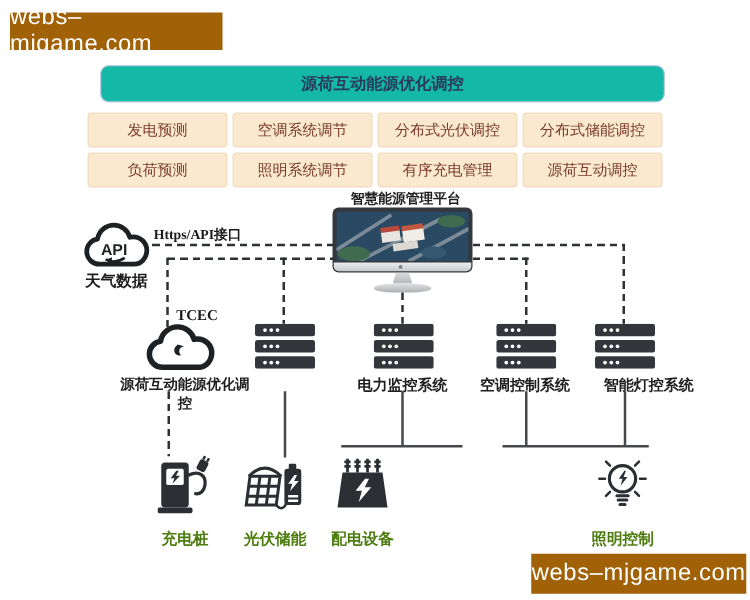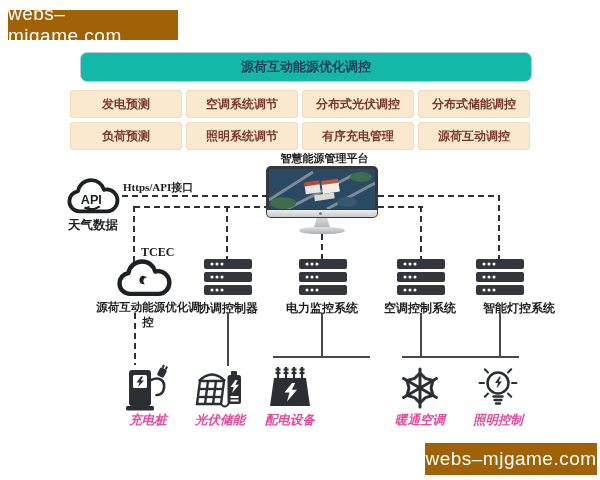--- a/index.html
+++ b/index.html
@@ -10,21 +10,21 @@
       font-size:19px;letter-spacing:.5px;}
   #wm-top{left:8px;top:10px;width:170px;height:30px;}
   #wm-bottom{left:425px;top:443px;width:172px;height:32px;}
 
   .banner-blue{position:absolute;left:80px;top:52px;width:450px;height:28px;background:#14b8a6;
       border:1px solid #bac9e8;border-radius:7px;display:flex;align-items:center;justify-content:center;
       font-size:13px;font-weight:700;color:#2a3b5e;}
 
   .module{position:absolute;width:110px;height:26px;background:#fbe9cf;border:1px solid #f1dcbd;
       border-radius:3px;display:flex;align-items:center;justify-content:center;
-      font-size:12px;font-weight:700;color:#78392c;}
+      font-size:12px;font-weight:400;color:#78392c;}
 
   .lbl{position:absolute;color:#1e1e1e;font-weight:700;text-align:center;}
 
   .dash-h{position:absolute;height:2.4px;background:repeating-linear-gradient(90deg,#2e3134 0 6px,transparent 6px 10px);}
   .dash-v{position:absolute;width:2.4px;background:repeating-linear-gradient(180deg,#2e3134 0 6px,transparent 6px 10px);}
   .solid-v{position:absolute;width:2px;background:#46484c;}
   .solid-h{position:absolute;height:2px;background:#46484c;}
 
   .serif-lbl{font-family:"Liberation Serif","DejaVu Serif",serif;font-weight:700;color:#1b1b1b;}
 
@@ -35,21 +35,21 @@
   #monitor-chin{position:absolute;left:1px;bottom:1px;width:110px;height:7px;background:linear-gradient(#ecedee,#c7c9cc);
       border-radius:0 0 4px 4px;}
   #monitor-dot{position:absolute;left:53px;bottom:3px;width:3px;height:3px;border-radius:50%;background:#7a7d80;}
   #monitor-neck{position:absolute;left:314px;top:218px;width:16px;height:9px;background:linear-gradient(#d8dadc,#b6b8bb);
       clip-path:polygon(18% 0,82% 0,100% 100%,0 100%);}
   #monitor-base{position:absolute;left:299px;top:227px;width:46px;height:7px;background:linear-gradient(#dfe0e2,#aeb0b3);
       border-radius:50%/70%;}
 
   .svg-abs{position:absolute;}
   .device{position:absolute;width:76px;top:364px;display:flex;flex-direction:column;align-items:center;}
-  .device .dev-label{margin-top:0;font-size:12.5px;font-weight:700;color:#ec4899;font-style:italic;}
+  .device .dev-label{margin-top:11px;font-size:12.5px;font-weight:700;color:#4d7c0f;}
   .sys-label{position:absolute;top:300px;width:90px;font-size:12px;}
 </style>
 </head>
 <body>
 
 <div id="stage">
 
   <div class="wm" id="wm-top">webs–mjgame.com</div>
   <div class="wm" id="wm-bottom">webs–mjgame.com</div>
 
@@ -185,21 +185,20 @@
         <circle cx="18" cy="5" r="1.5"></circle>
     <circle cx="8" cy="18" r="1.5"></circle>
         <circle cx="13" cy="18" r="1.5"></circle>
         <circle cx="18" cy="18" r="1.5"></circle>
     <circle cx="8" cy="31" r="1.5"></circle>
         <circle cx="13" cy="31" r="1.5"></circle>
         <circle cx="18" cy="31" r="1.5"></circle>
       </g>
   </svg>
 
-  <div class="lbl sys-label" style="left:183px;">协调控制器</div>
   <div class="lbl sys-label" style="left:375px;">空调控制系统</div>
   <div class="lbl sys-label" style="left:277px;">电力监控系统</div>
   <div class="lbl sys-label" style="left:474px;">智能灯控系统</div>
 
   <div class="dash-v" style="left:134px;top:313px;height:52px;"></div>
   <div class="solid-v" style="left:227px;top:313px;height:53px;"></div>
   <div class="solid-v" style="left:321px;top:313px;height:44px;"></div>
   <div class="solid-h" style="left:273px;top:356px;width:97px;"></div>
   <div class="solid-v" style="left:420px;top:313px;height:44px;"></div>
   <div class="solid-v" style="left:499px;top:313px;height:44px;"></div>
@@ -257,36 +256,20 @@
         <line x1="32.5" y1="5.5" x2="37.5" y2="5.5"></line>
           <line x1="32.5" y1="9" x2="37.5" y2="9"></line>
       </g>
       <path d="M7 14 H39 L43 42 H3 Z" fill="#2b2e33"></path>
       <path d="M25 19 L17.5 28.5 H22.5 L20 37.5 L30 25.8 H24.8 L28.2 19 Z" fill="#fff"></path>
     </svg>
     <div class="dev-label">配电设备</div>
   </div>
 
 
-  <div class="device" style="left:382px;">
-    <svg width="46" height="48" viewBox="0 0 46 48">
-      <g transform="translate(23 24)" stroke="#2b2e33" stroke-width="3" stroke-linecap="round" fill="none">
-        <line x1="0" y1="-19" x2="0" y2="19"></line>
-        <line x1="-16.5" y1="-9.5" x2="16.5" y2="9.5"></line>
-        <line x1="-16.5" y1="9.5" x2="16.5" y2="-9.5"></line>
-        <path d="M-5 -10 L0 -15 L5 -10"></path>
-          <path d="M-5 10 L0 15 L5 10" transform="rotate(0)"></path>
-        <path d="M-5 -10 L0 -15 L5 -10" transform="rotate(60)"></path>
-          <path d="M-5 -10 L0 -15 L5 -10" transform="rotate(120)"></path>
-        <path d="M-5 -10 L0 -15 L5 -10" transform="rotate(240)"></path>
-          <path d="M-5 -10 L0 -15 L5 -10" transform="rotate(300)"></path>
-      </g>
-    </svg>
-    <div class="dev-label">暖通空调</div>
-  </div>
 
   <div class="device" style="left:460px;">
     <svg width="46" height="48" viewBox="0 0 46 48">
       <circle cx="23" cy="19" r="10.5" stroke="#2b2e33" stroke-width="2.5" fill="none"></circle>
       <path d="M24.5 12.5 L20 19 H23 L21.5 24.5 L27 17.5 H23.8 L25.8 12.5 Z" fill="#2b2e33"></path>
       <g stroke="#2b2e33" stroke-width="2.4" stroke-linecap="round">
         <line x1="18.5" y1="32.5" x2="27.5" y2="32.5"></line>
         <line x1="19.5" y1="36" x2="26.5" y2="36"></line>
         <line x1="21" y1="39.5" x2="25" y2="39.5"></line>
       </g>

